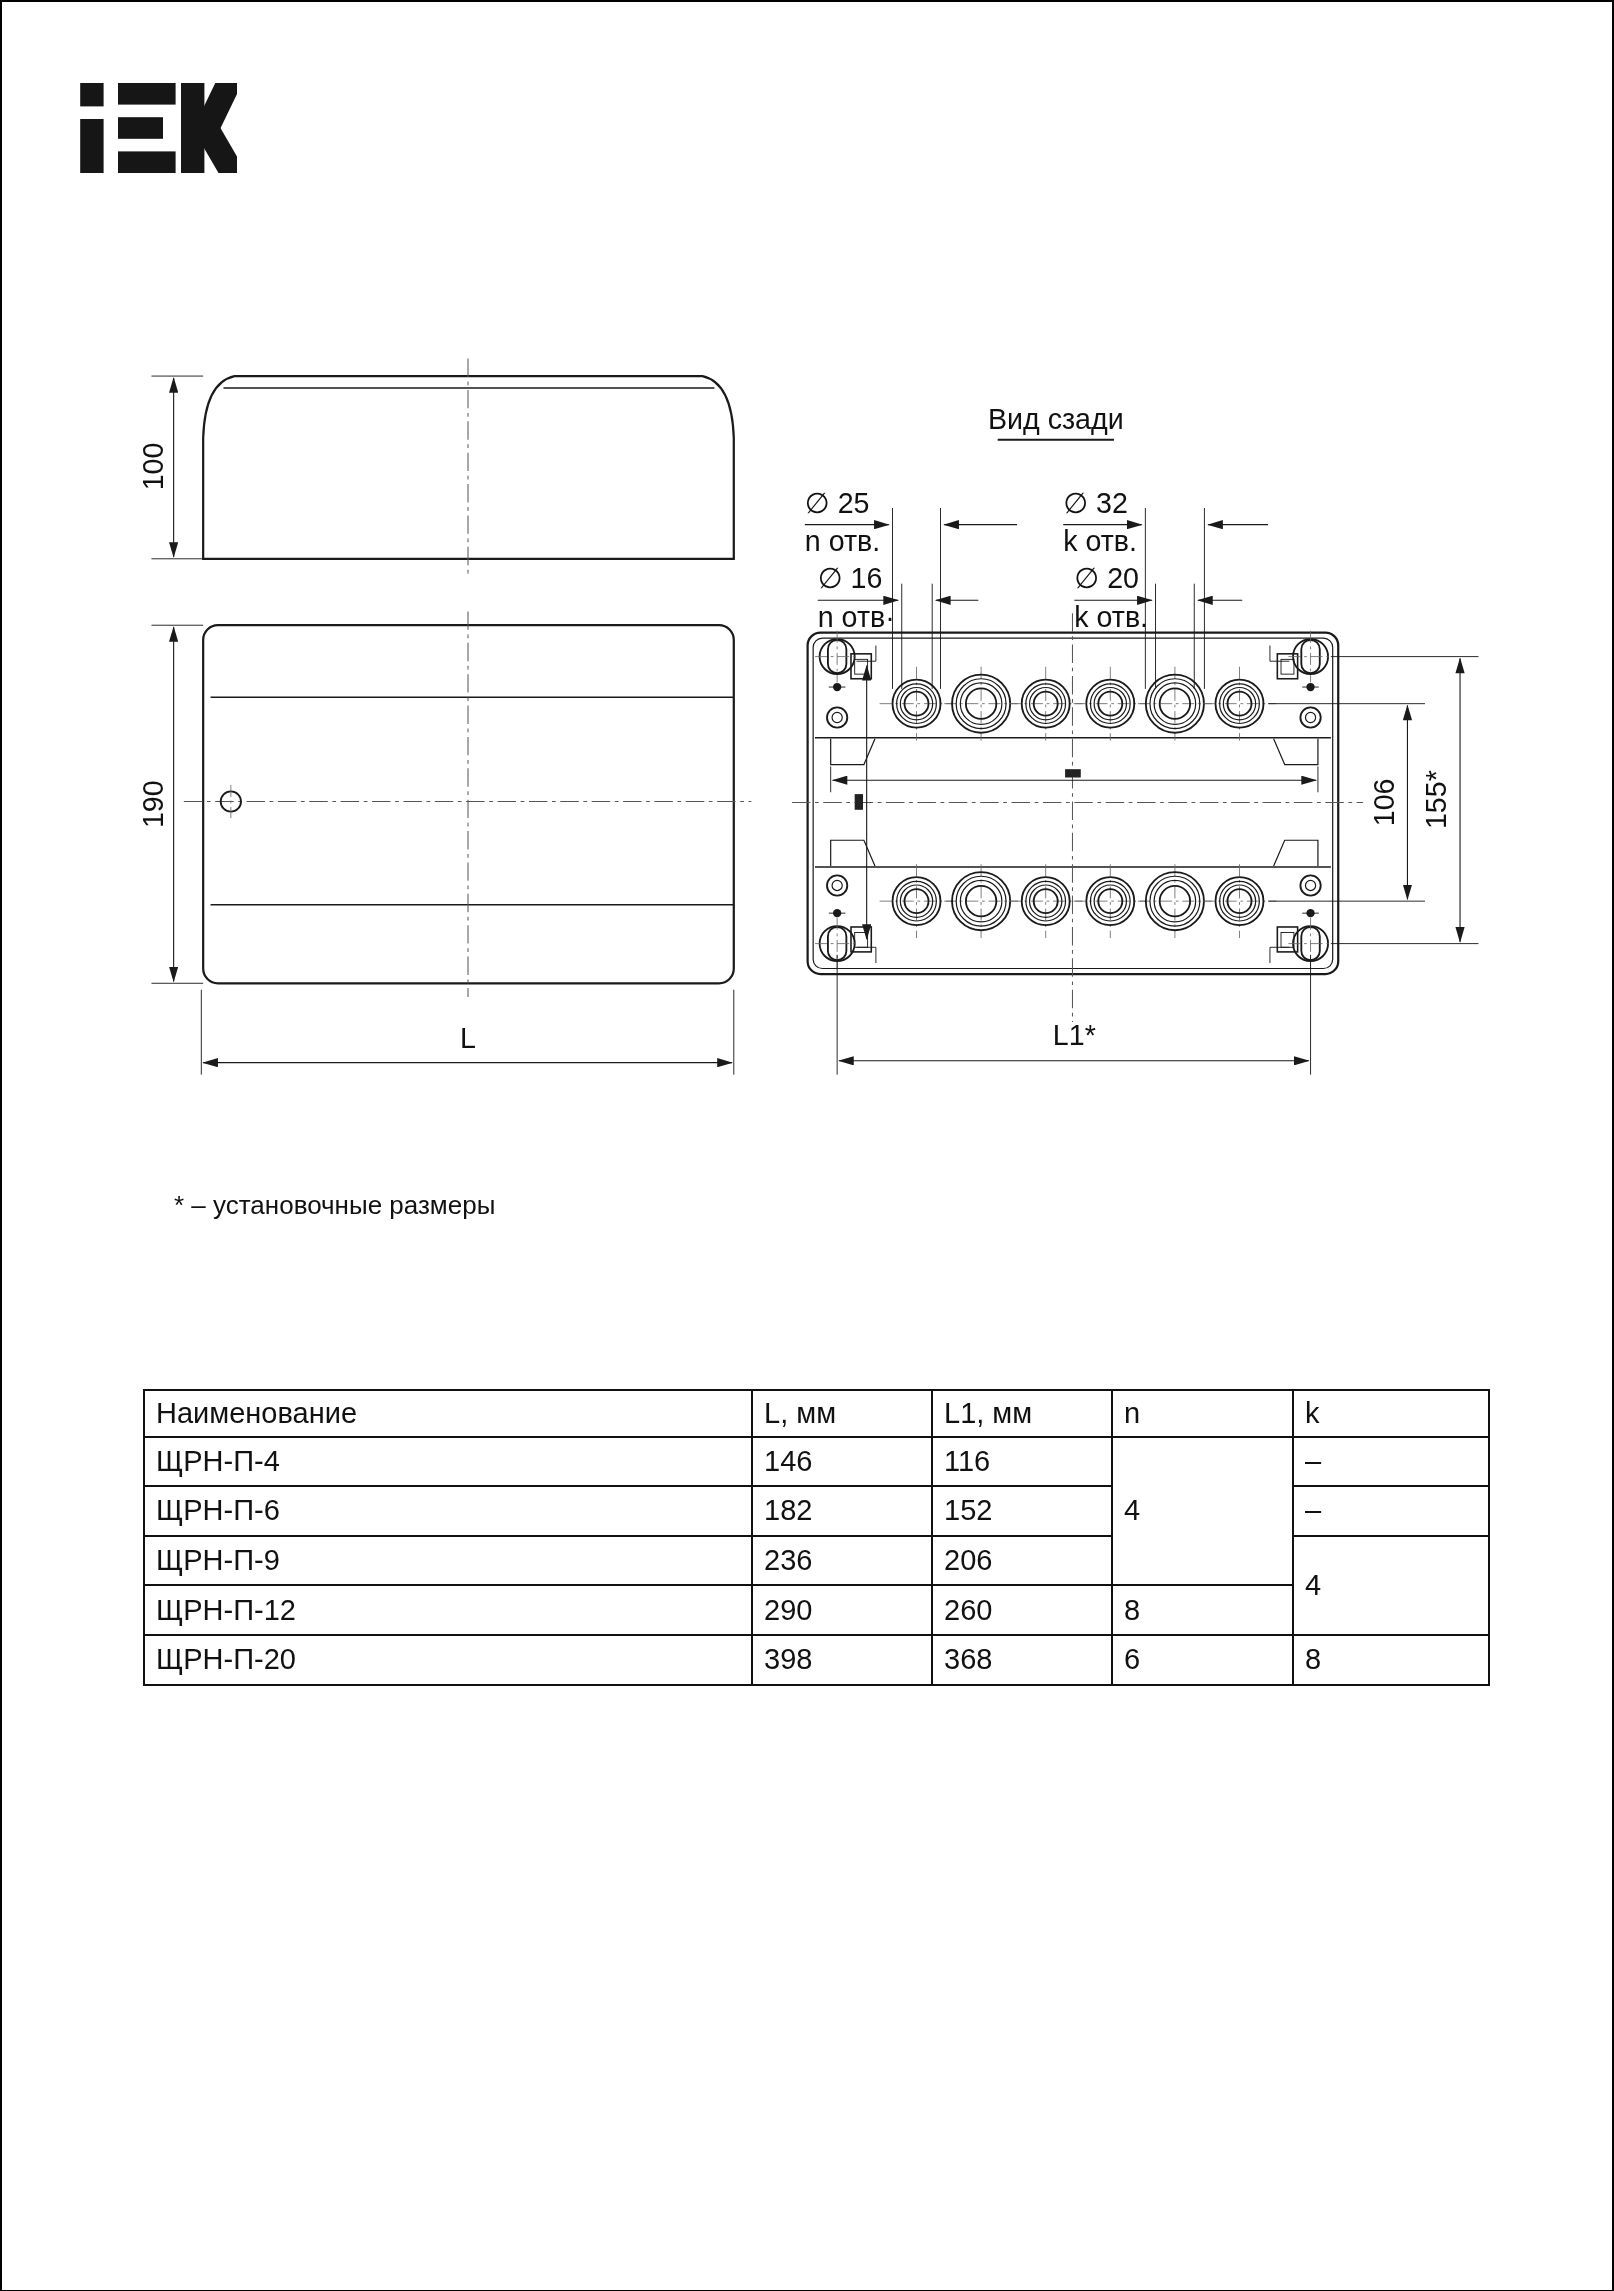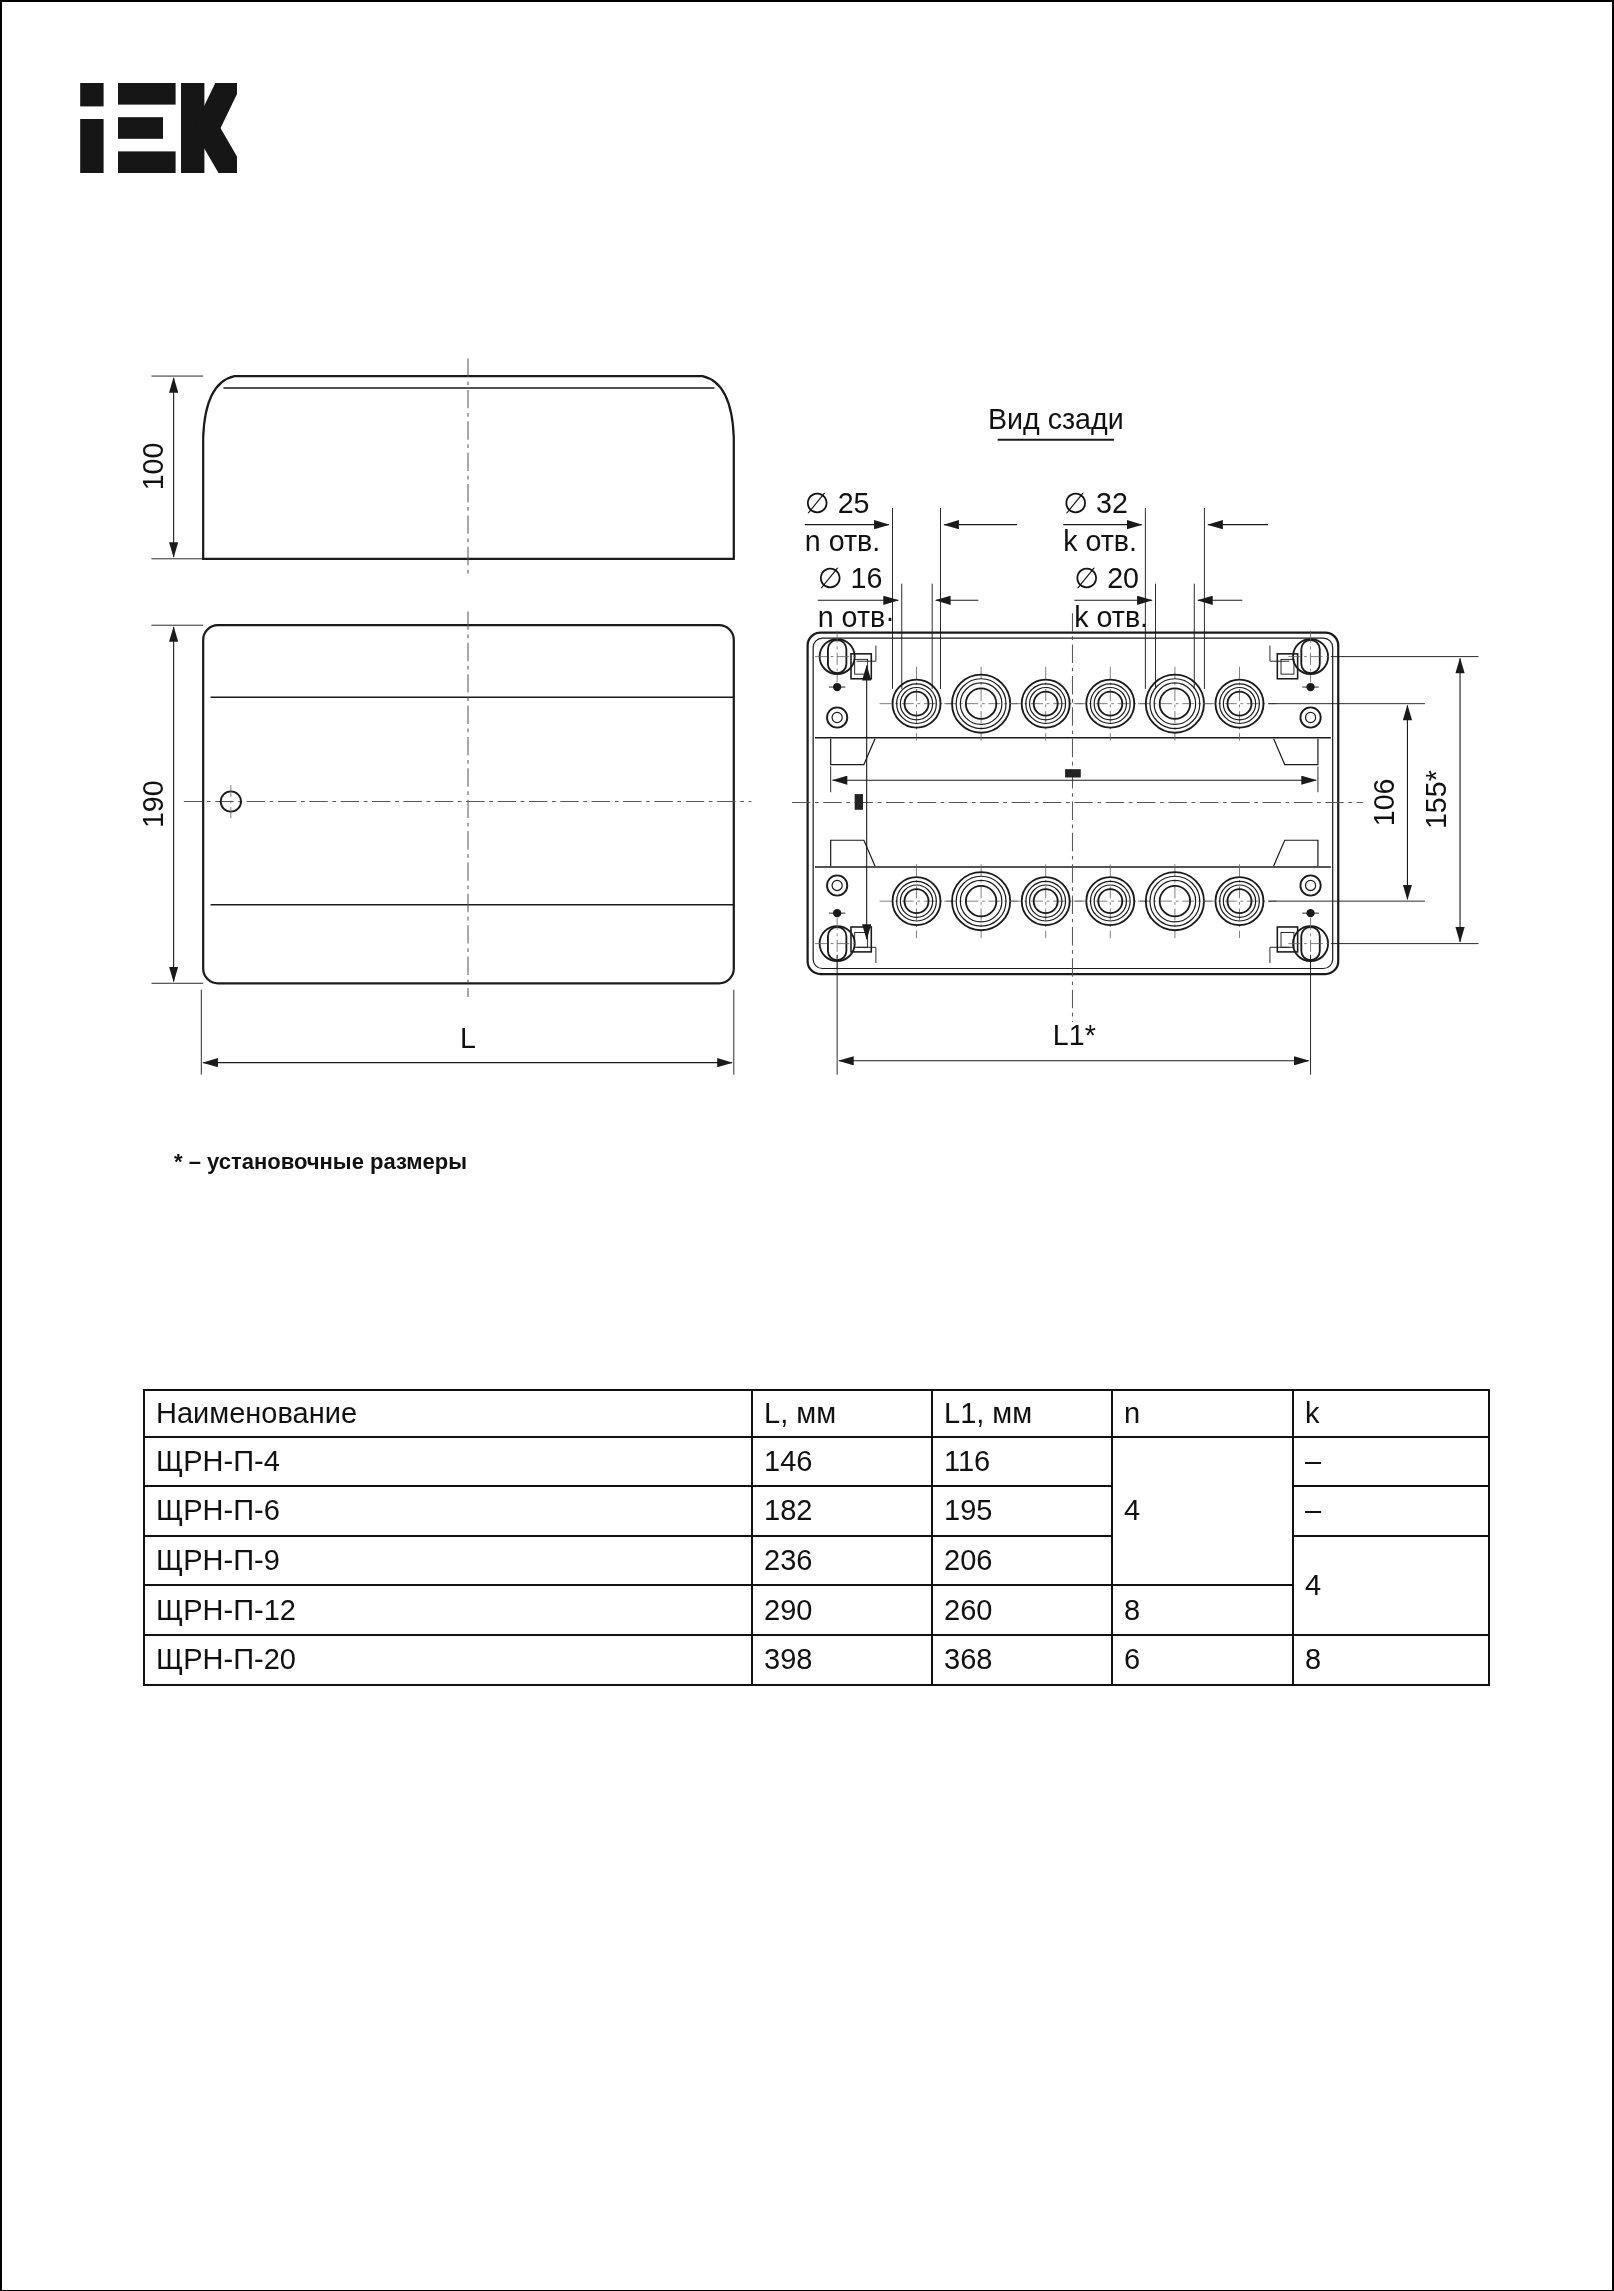--- a/index.html
+++ b/index.html
@@ -20,21 +20,21 @@
   .s12{stroke:#1a1a1a;stroke-width:1.3;fill:none;}
   .s16{stroke:#1a1a1a;stroke-width:1.7;fill:none;}
   .s2 {stroke:#1a1a1a;stroke-width:2;fill:none;}
   .s24{stroke:#1a1a1a;stroke-width:2.4;fill:none;}
   .dim{stroke:#1a1a1a;stroke-width:1.2;fill:none;}
   .cl {stroke:#555;stroke-width:1.1;fill:none;stroke-dasharray:20 5 4 5;}
   .clt{stroke:#666;stroke-width:0.9;fill:none;stroke-dasharray:13 4 3 4;}
   text.lab{fill:#111;font-family:"Liberation Sans",sans-serif;font-size:31px;}
   .blob{fill:#222;}
   
-  .footnote{left:172px;top:1147px;font-size:22px;font-weight:bold;}
+  .footnote{left:172px;top:1188px;font-size:26px;}
   .caption {left:175px;top:1208px;font-size:28px;white-space:nowrap;}
   
   table.spec{
     position:absolute;left:141px;top:1387px;
     width:1345px;border-collapse:collapse;table-layout:fixed;
     font-size:29px;
   }
   table.spec th, table.spec td{
     border:2.8px solid #111;
     text-align:left;vertical-align:middle;
@@ -353,21 +353,21 @@
       <tr>
         <td>ЩРН-П-4</td>
         <td>146</td>
         <td>116</td>
         <td class="mrg" rowspan="3">4</td>
         <td>–</td>
       </tr>
       <tr>
         <td>ЩРН-П-6</td>
         <td>182</td>
-        <td>195</td>
+        <td>152</td>
         <td>–</td>
       </tr>
       <tr>
         <td>ЩРН-П-9</td>
         <td>236</td>
         <td>206</td>
         <td class="mrg" rowspan="2">4</td>
       </tr>
       <tr>
         <td>ЩРН-П-12</td>

